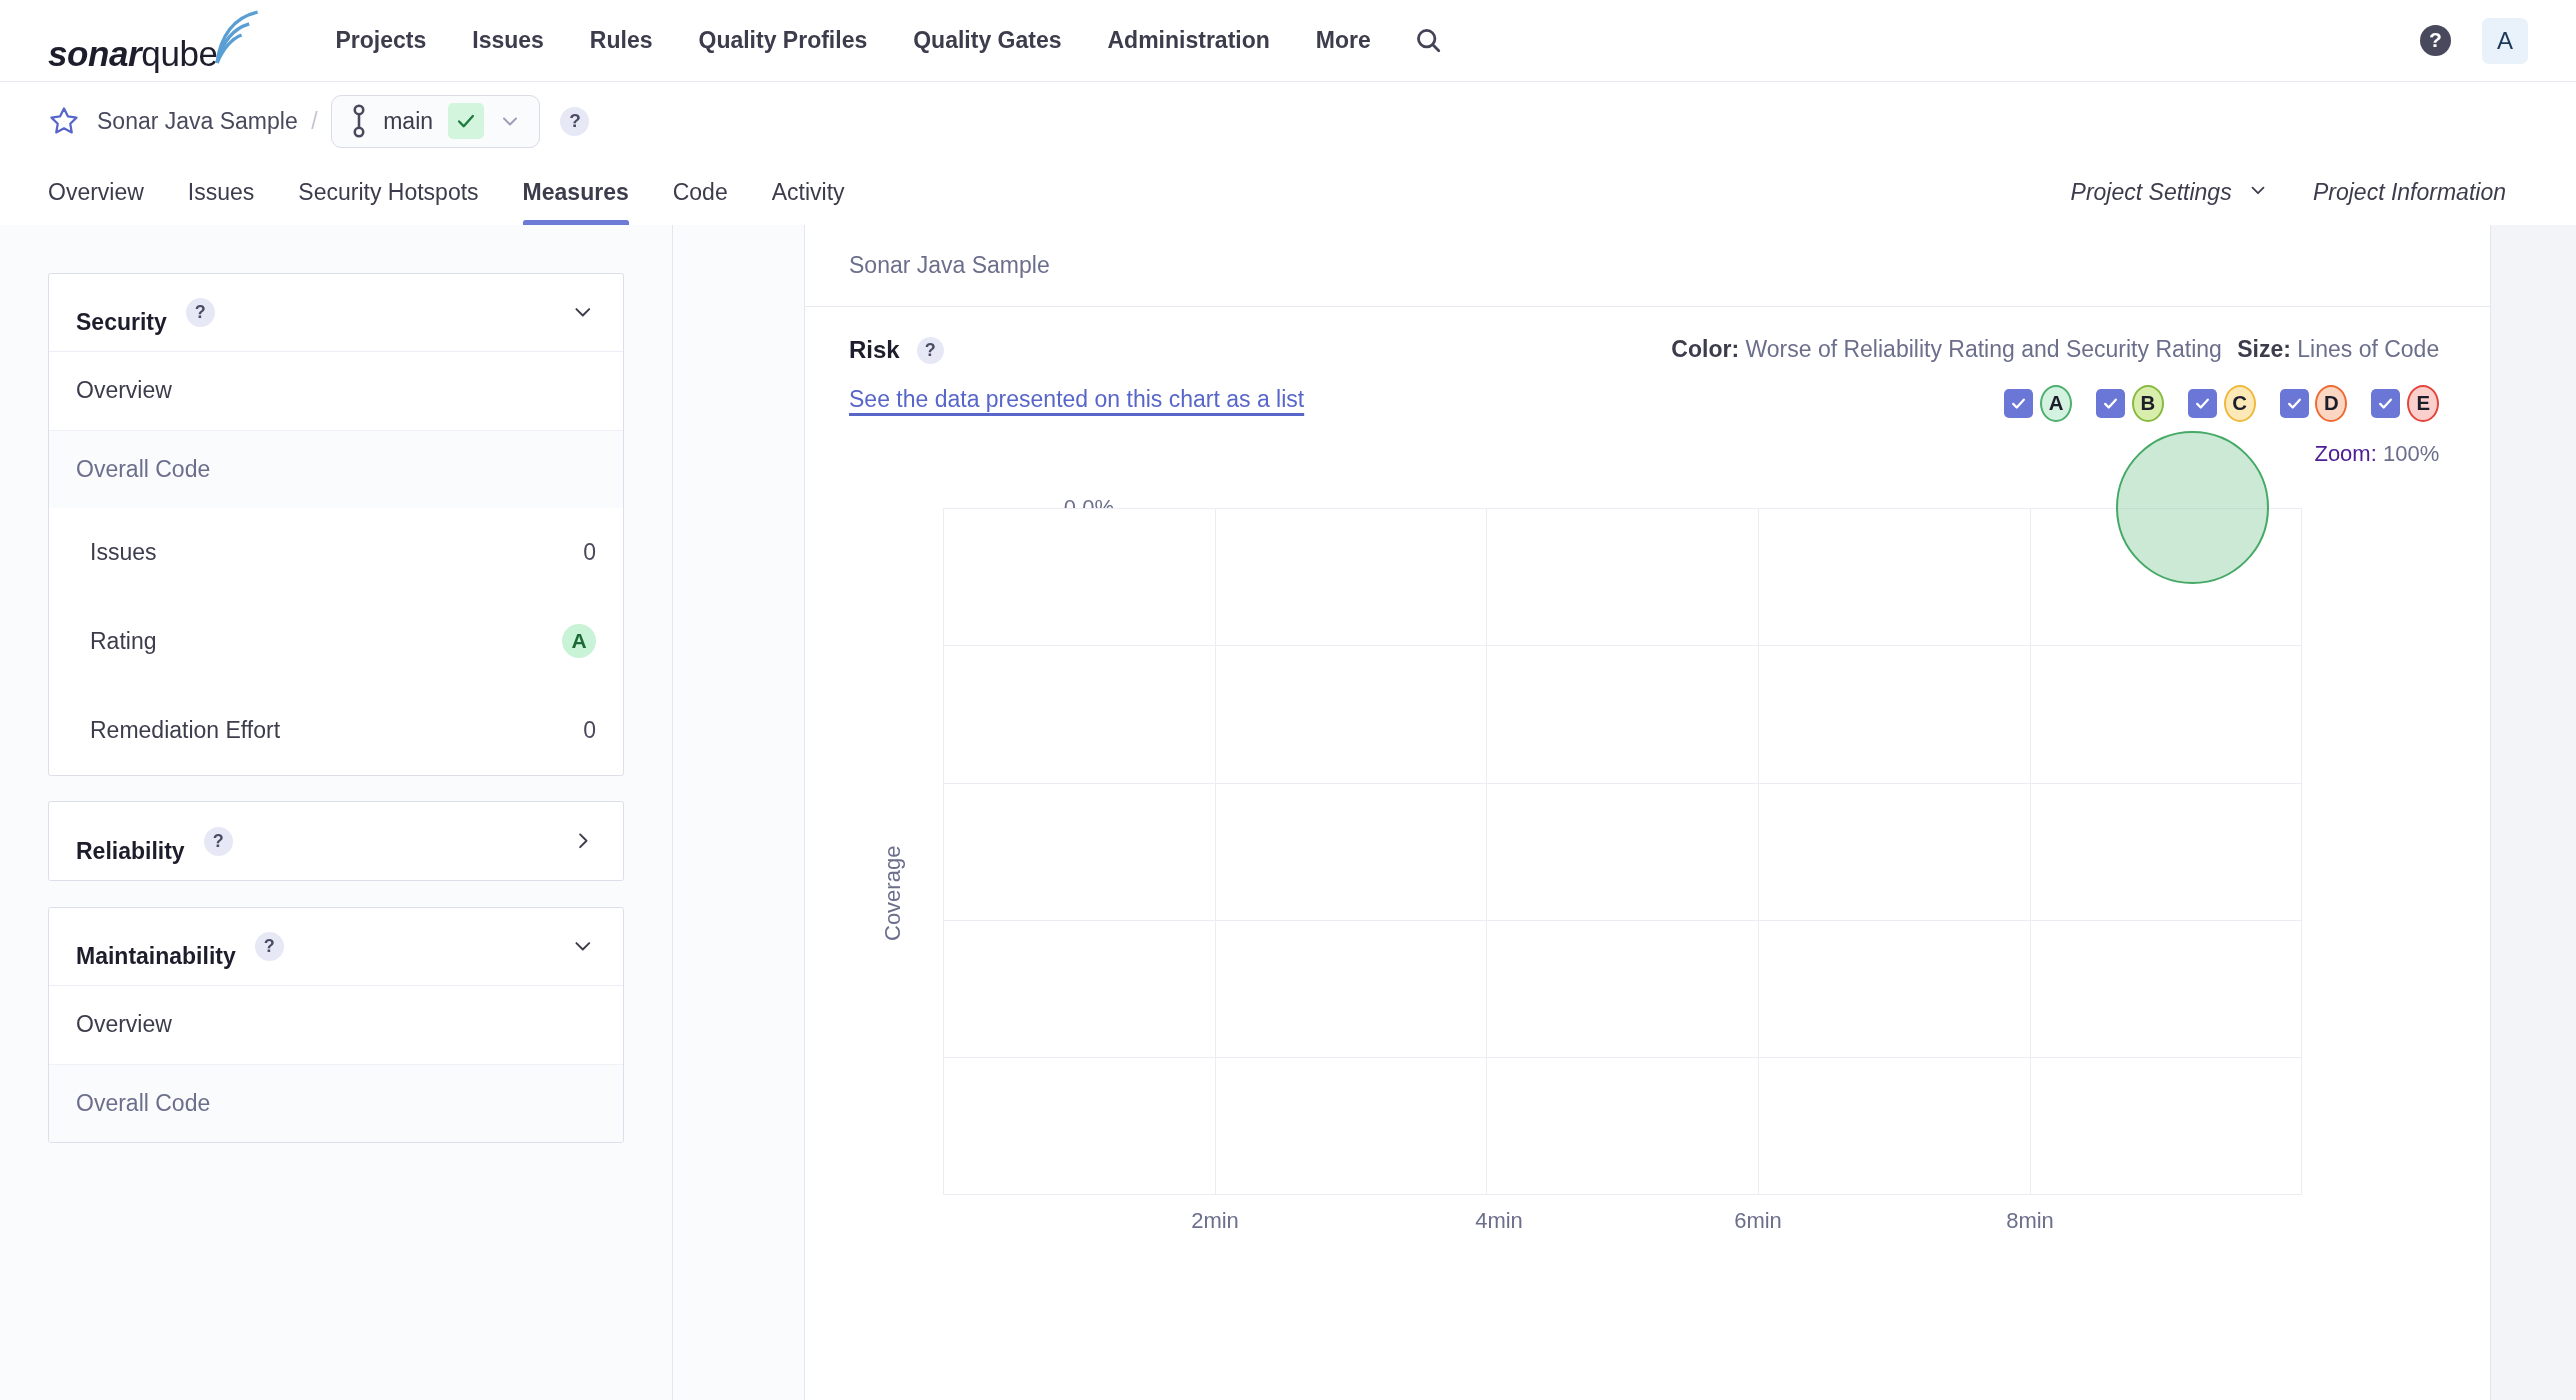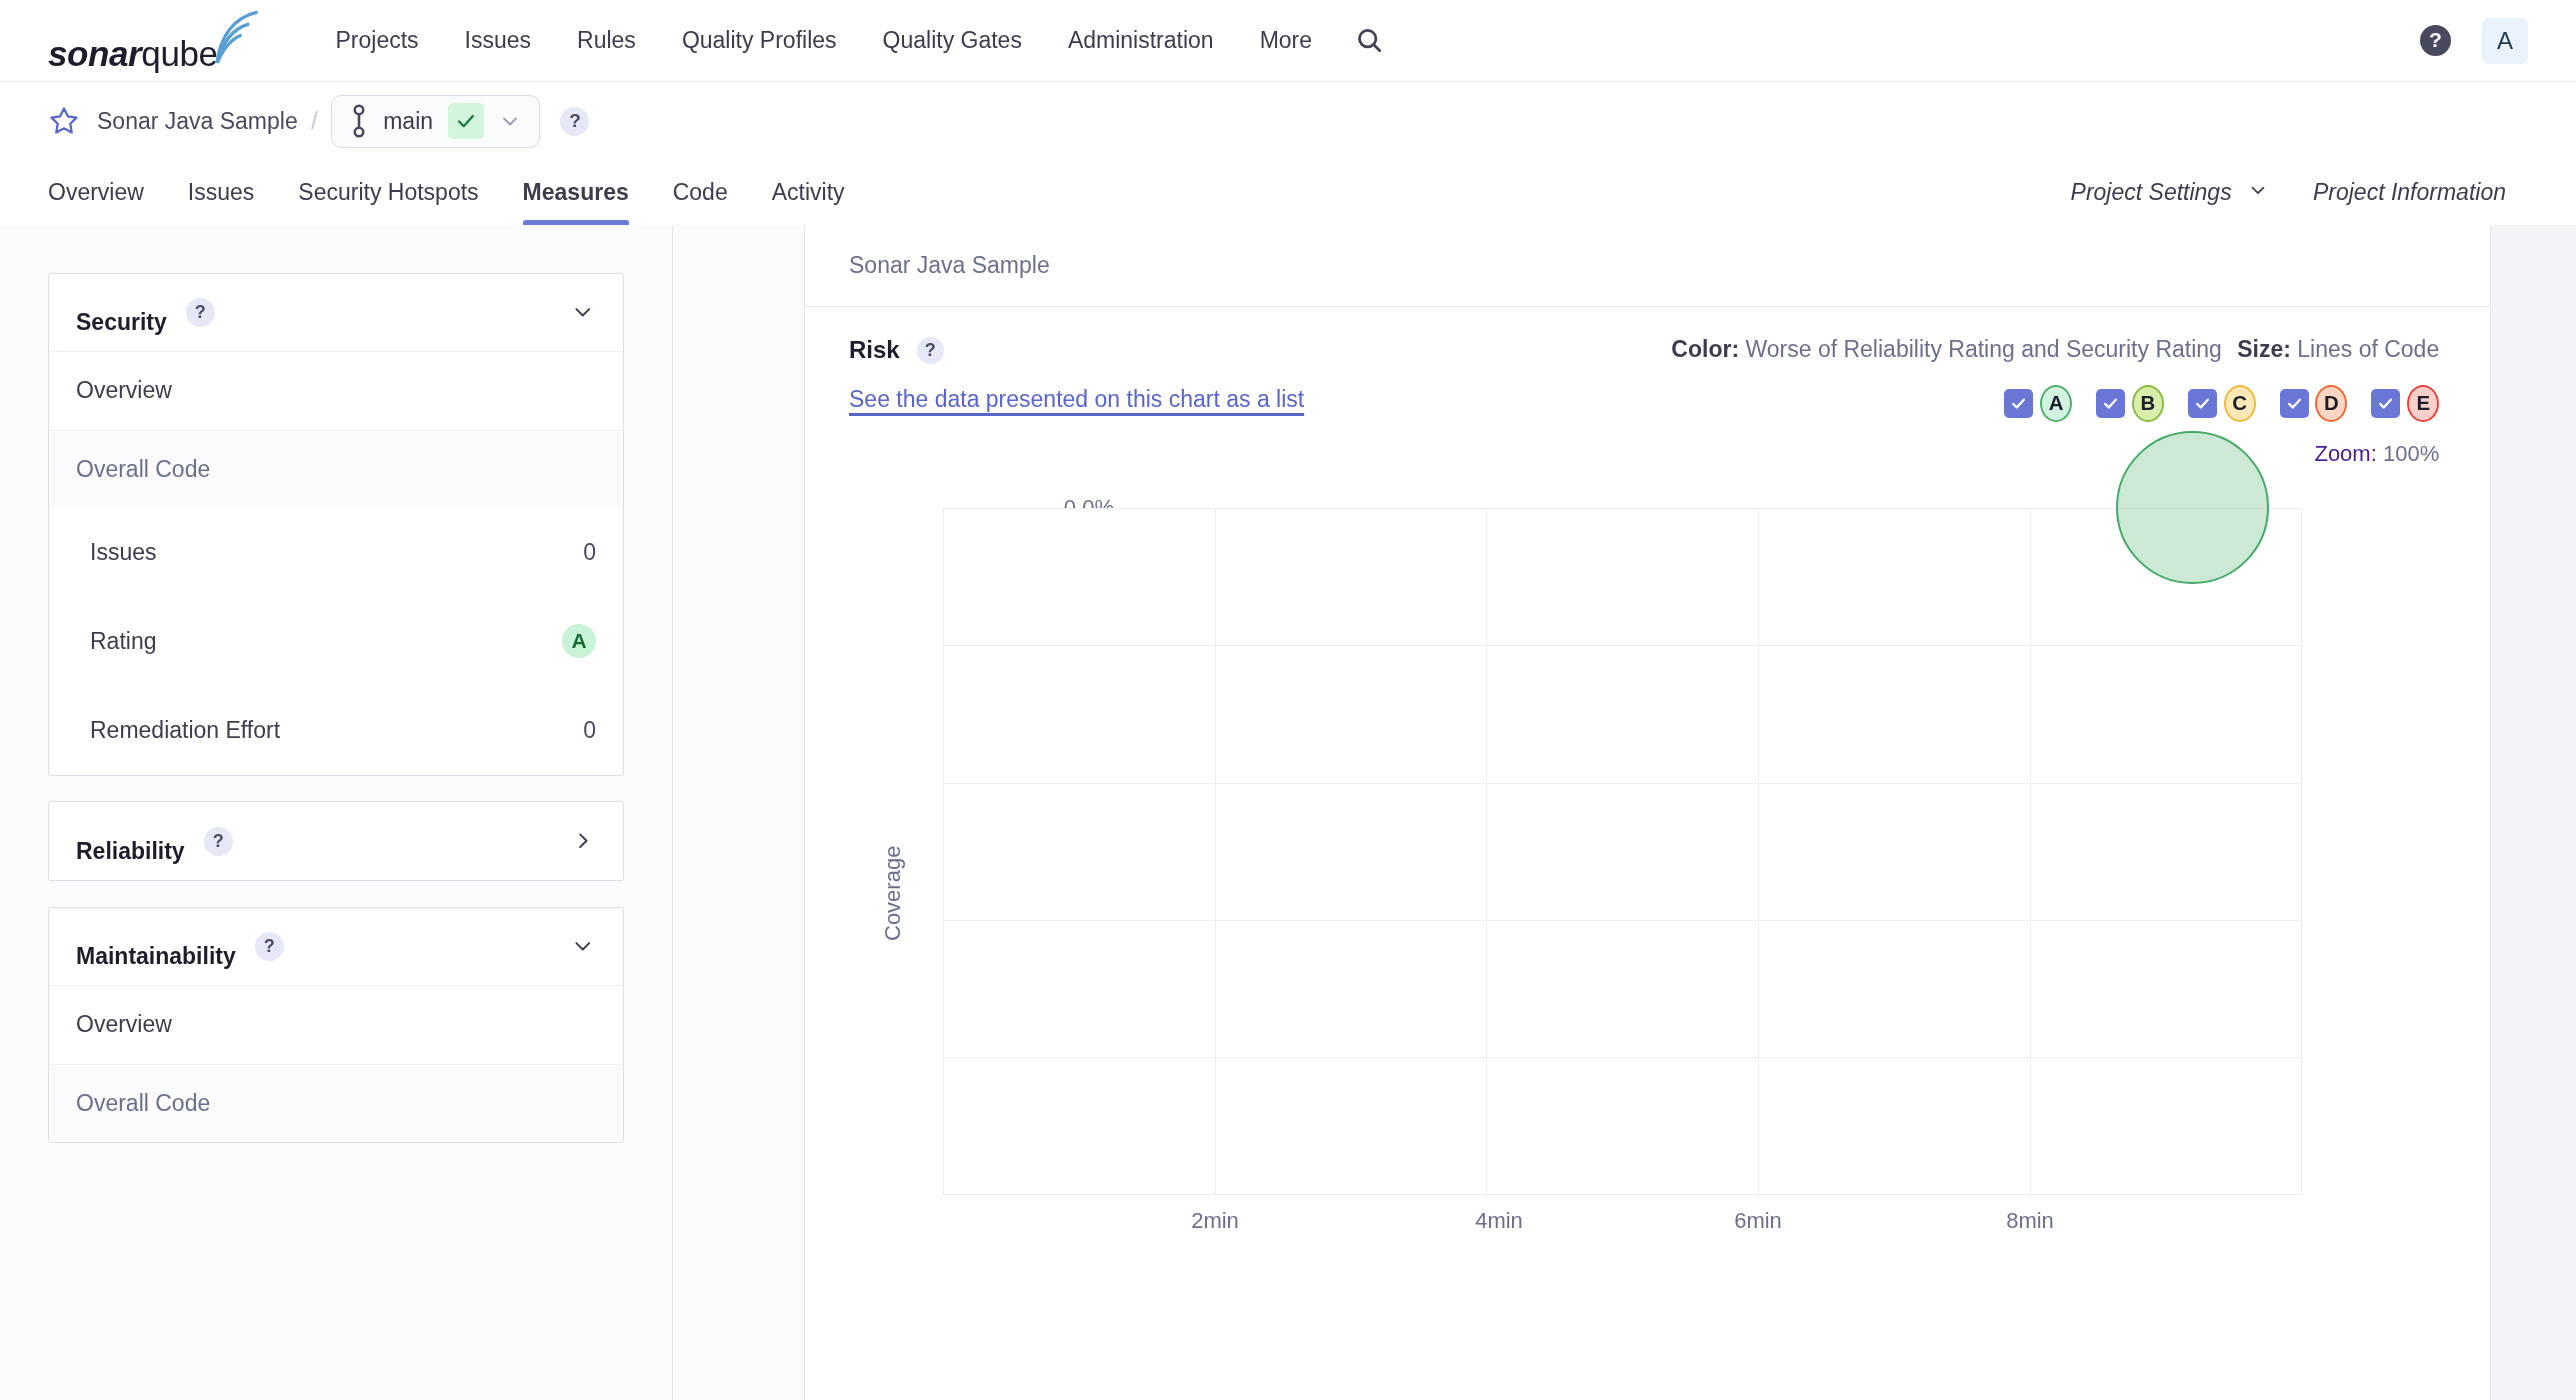--- a/index.html
+++ b/index.html
@@ -19,21 +19,21 @@
     border-bottom: 0.9px solid #e8e9f0;
     position: relative;
   }
   .logo { display: flex; align-items: flex-end; margin-right: 51px; }
   .logo-text { font-size: 35px; font-weight: 400; letter-spacing: -0.4px; line-height: 1; color: #1d1d2c; }
   .logo-text b { font-weight: 800; font-style: italic; }
   .logo-wave { margin-left: -5.1px; margin-bottom: 3.4px; }
   .nav-links { display: flex; align-items: center; gap: 0; }
   .nav-link {
     font-size: 23px; color: #3c3c4c; padding: 0 23px;
-    text-decoration: none; white-space: nowrap; cursor: pointer;
+    text-decoration: none; white-space: nowrap; cursor: pointer; font-weight: bold;
   }
   .nav-search { margin-left: 20.4px; display: flex; align-items: center; cursor: pointer; }
   .nav-right { margin-left: auto; display: flex; align-items: center; gap: 31px; }
   .help-badge {
     width: 31px; height: 31px; border-radius: 50%; background: #49495d;
     color: #fff; font-size: 21px; font-weight: 700;
     display: flex; align-items: center; justify-content: center;
     cursor: pointer; padding-bottom: 1.7px;
   }
   .avatar {

